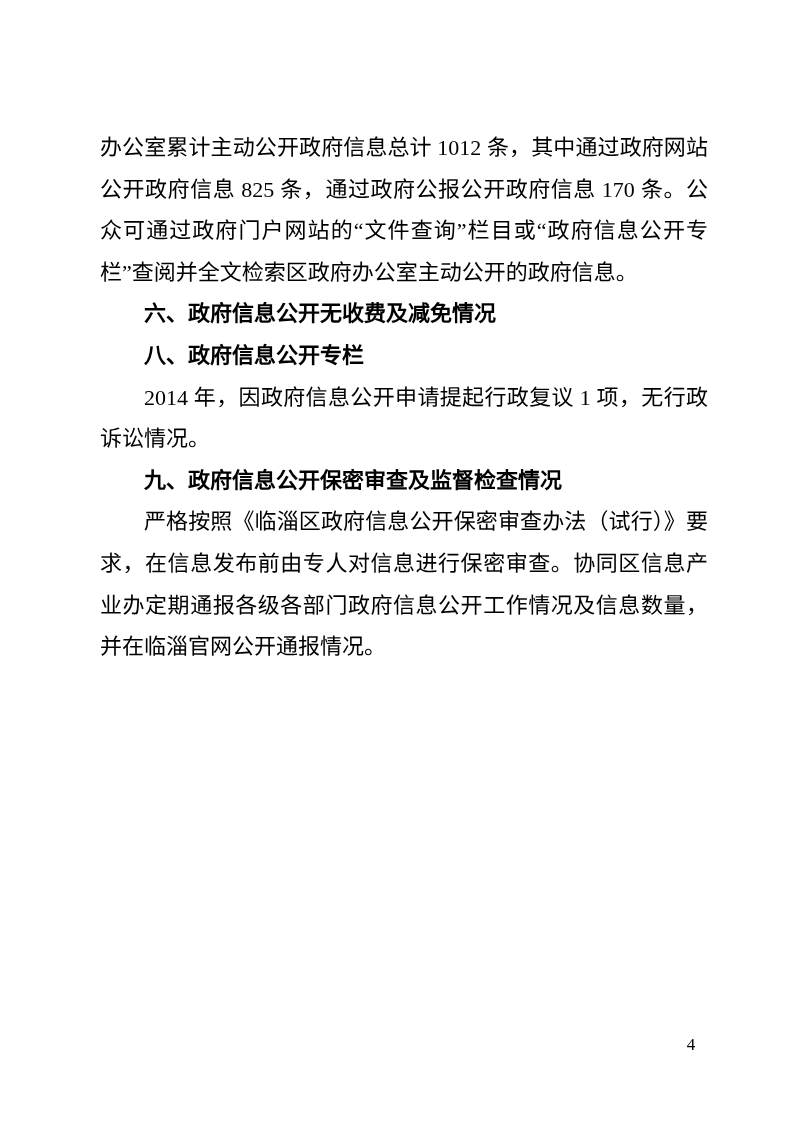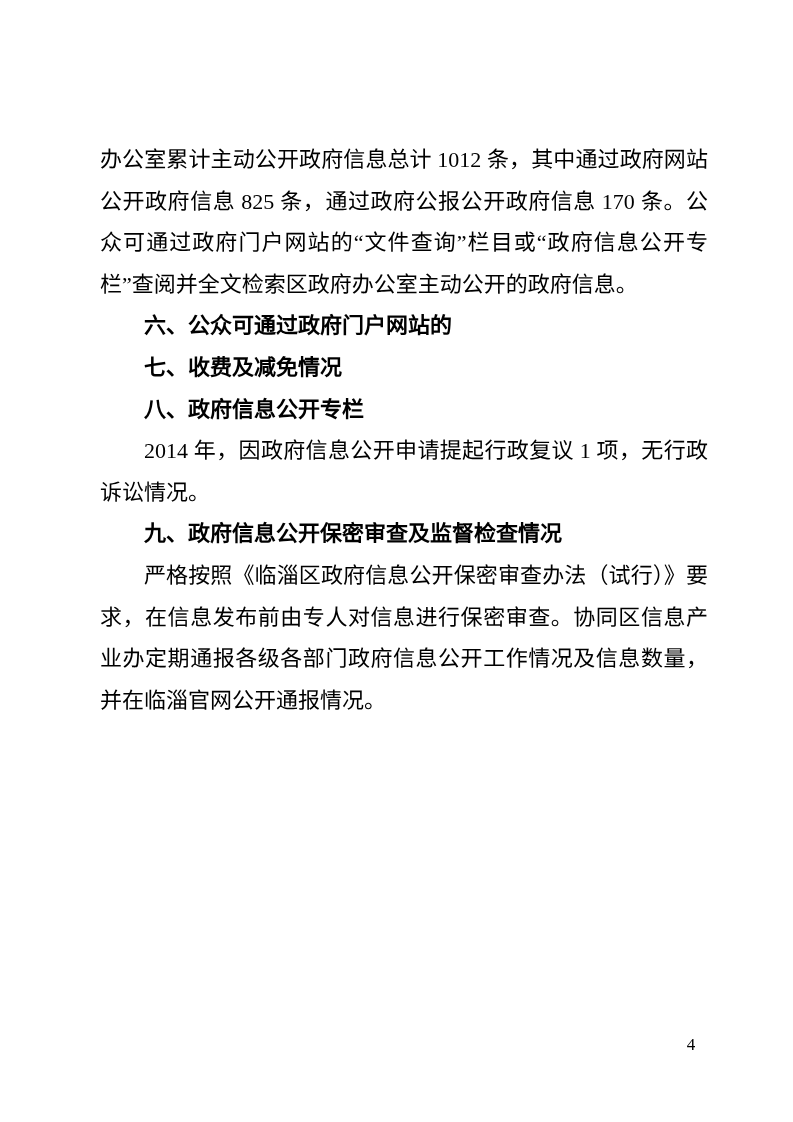--- a/index.html
+++ b/index.html
@@ -12,21 +12,21 @@
     width: 793px;
     height: 1122px;
     background: #ffffff;
     overflow: hidden;
     font-family: "Liberation Serif", "DejaVu Serif", serif;
     color: #000000;
   }
   .content {
     position: absolute;
     left: 100px;
-    top: 139px;
+    top: 127px;
     width: 608px;
     font-size: 22px;
     line-height: 41.6px;
     text-align: justify;
   }
   .para {
     margin: 0;
     padding: 0;
     text-indent: 2em;
     font-weight: normal;
@@ -55,22 +55,21 @@
     font-family: "Liberation Serif", "DejaVu Serif", serif;
     color: #000000;
   }
 </style>
 </head>
 <body>
 
 <div class="page">
   <div class="content">
     <p class="para no-indent">办公室累计主动公开政府信息总计 1012 条，其中通过政府网站公开政府信息 825 条，通过政府公报公开政府信息 170 条。公众可通过政府门户网站的“文件查询”栏目或“政府信息公开专栏”查阅并全文检索区政府办公室主动公开的政府信息。</p>
-    <h2 class="heading">六、公众可通过政府门户网站的</h2>
-    <h2 class="heading">七、收费及减免情况</h2>
+    <h2 class="heading">六、政府信息公开无收费及减免情况</h2>
     <h2 class="heading">八、政府信息公开专栏</h2>
     <p class="para">2014 年，因政府信息公开申请提起行政复议 1 项，无行政诉讼情况。</p>
     <h2 class="heading">九、政府信息公开保密审查及监督检查情况</h2>
     <p class="para">严格按照《临淄区政府信息公开保密审查办法（试行）》要求，在信息发布前由专人对信息进行保密审查。协同区信息产业办定期通报各级各部门政府信息公开工作情况及信息数量，并在临淄官网公开通报情况。</p>
   </div>
 
   <div class="page-number">4</div>
 </div>
 
 </body></html>

